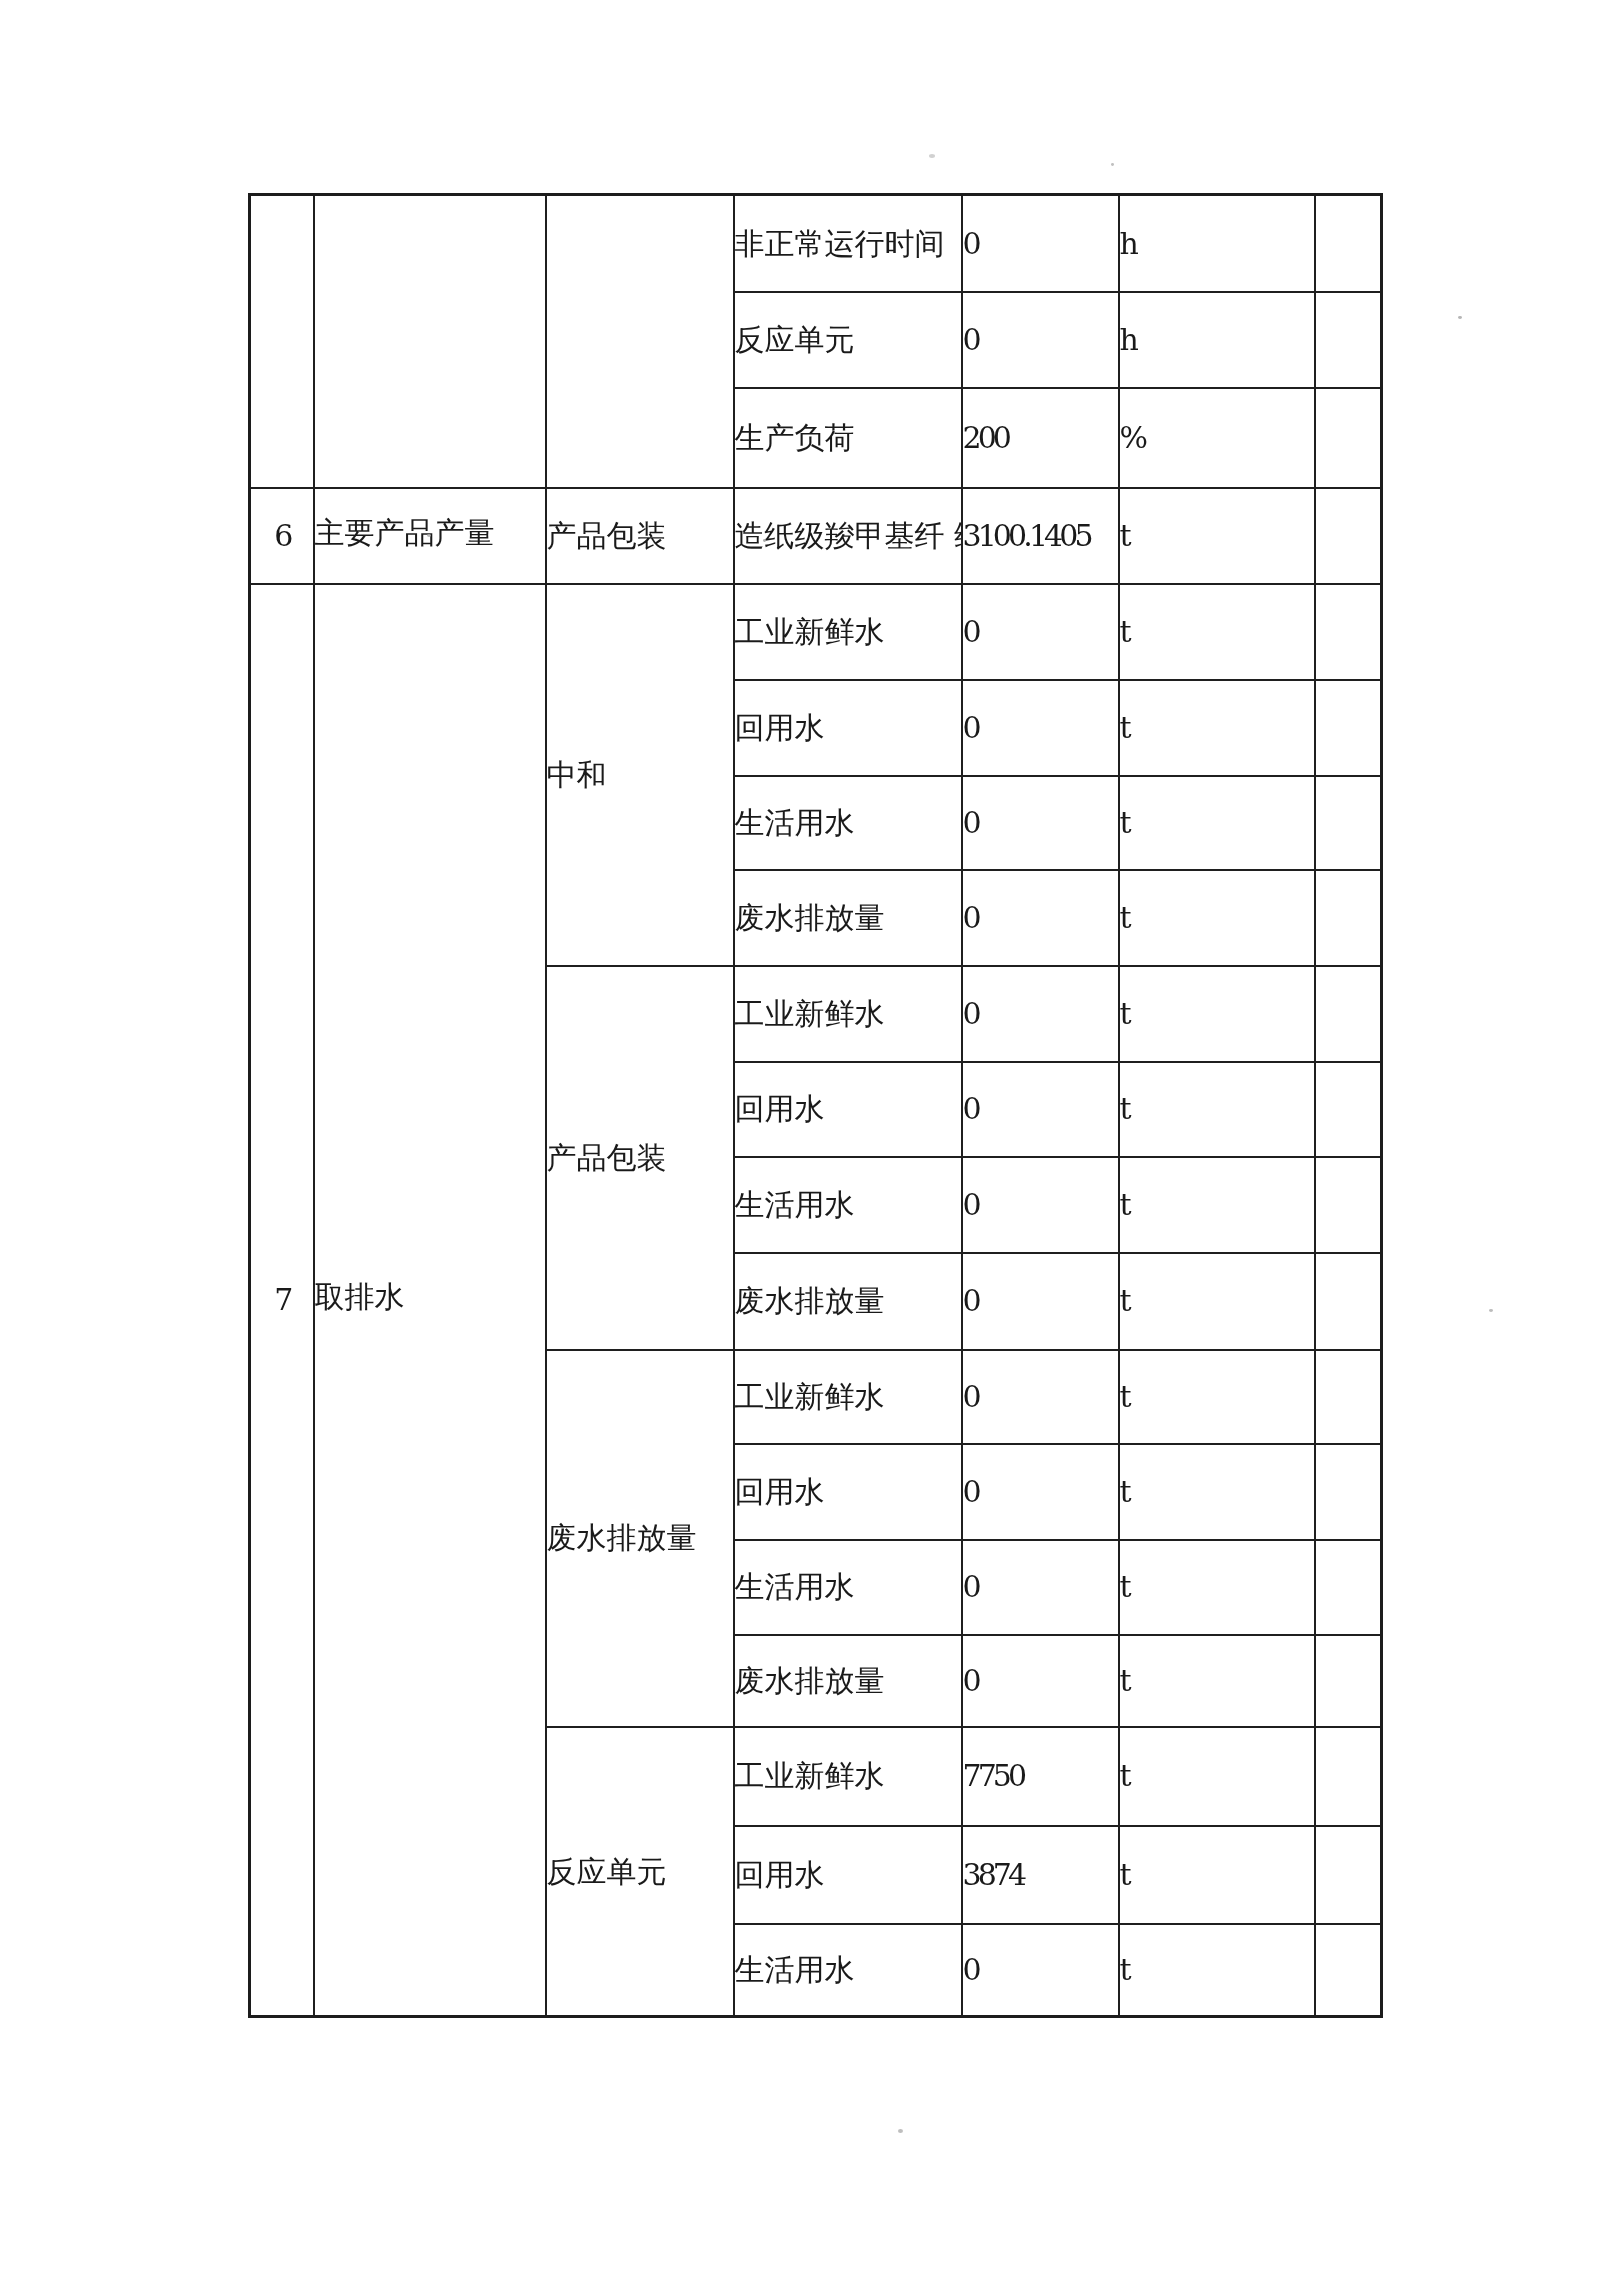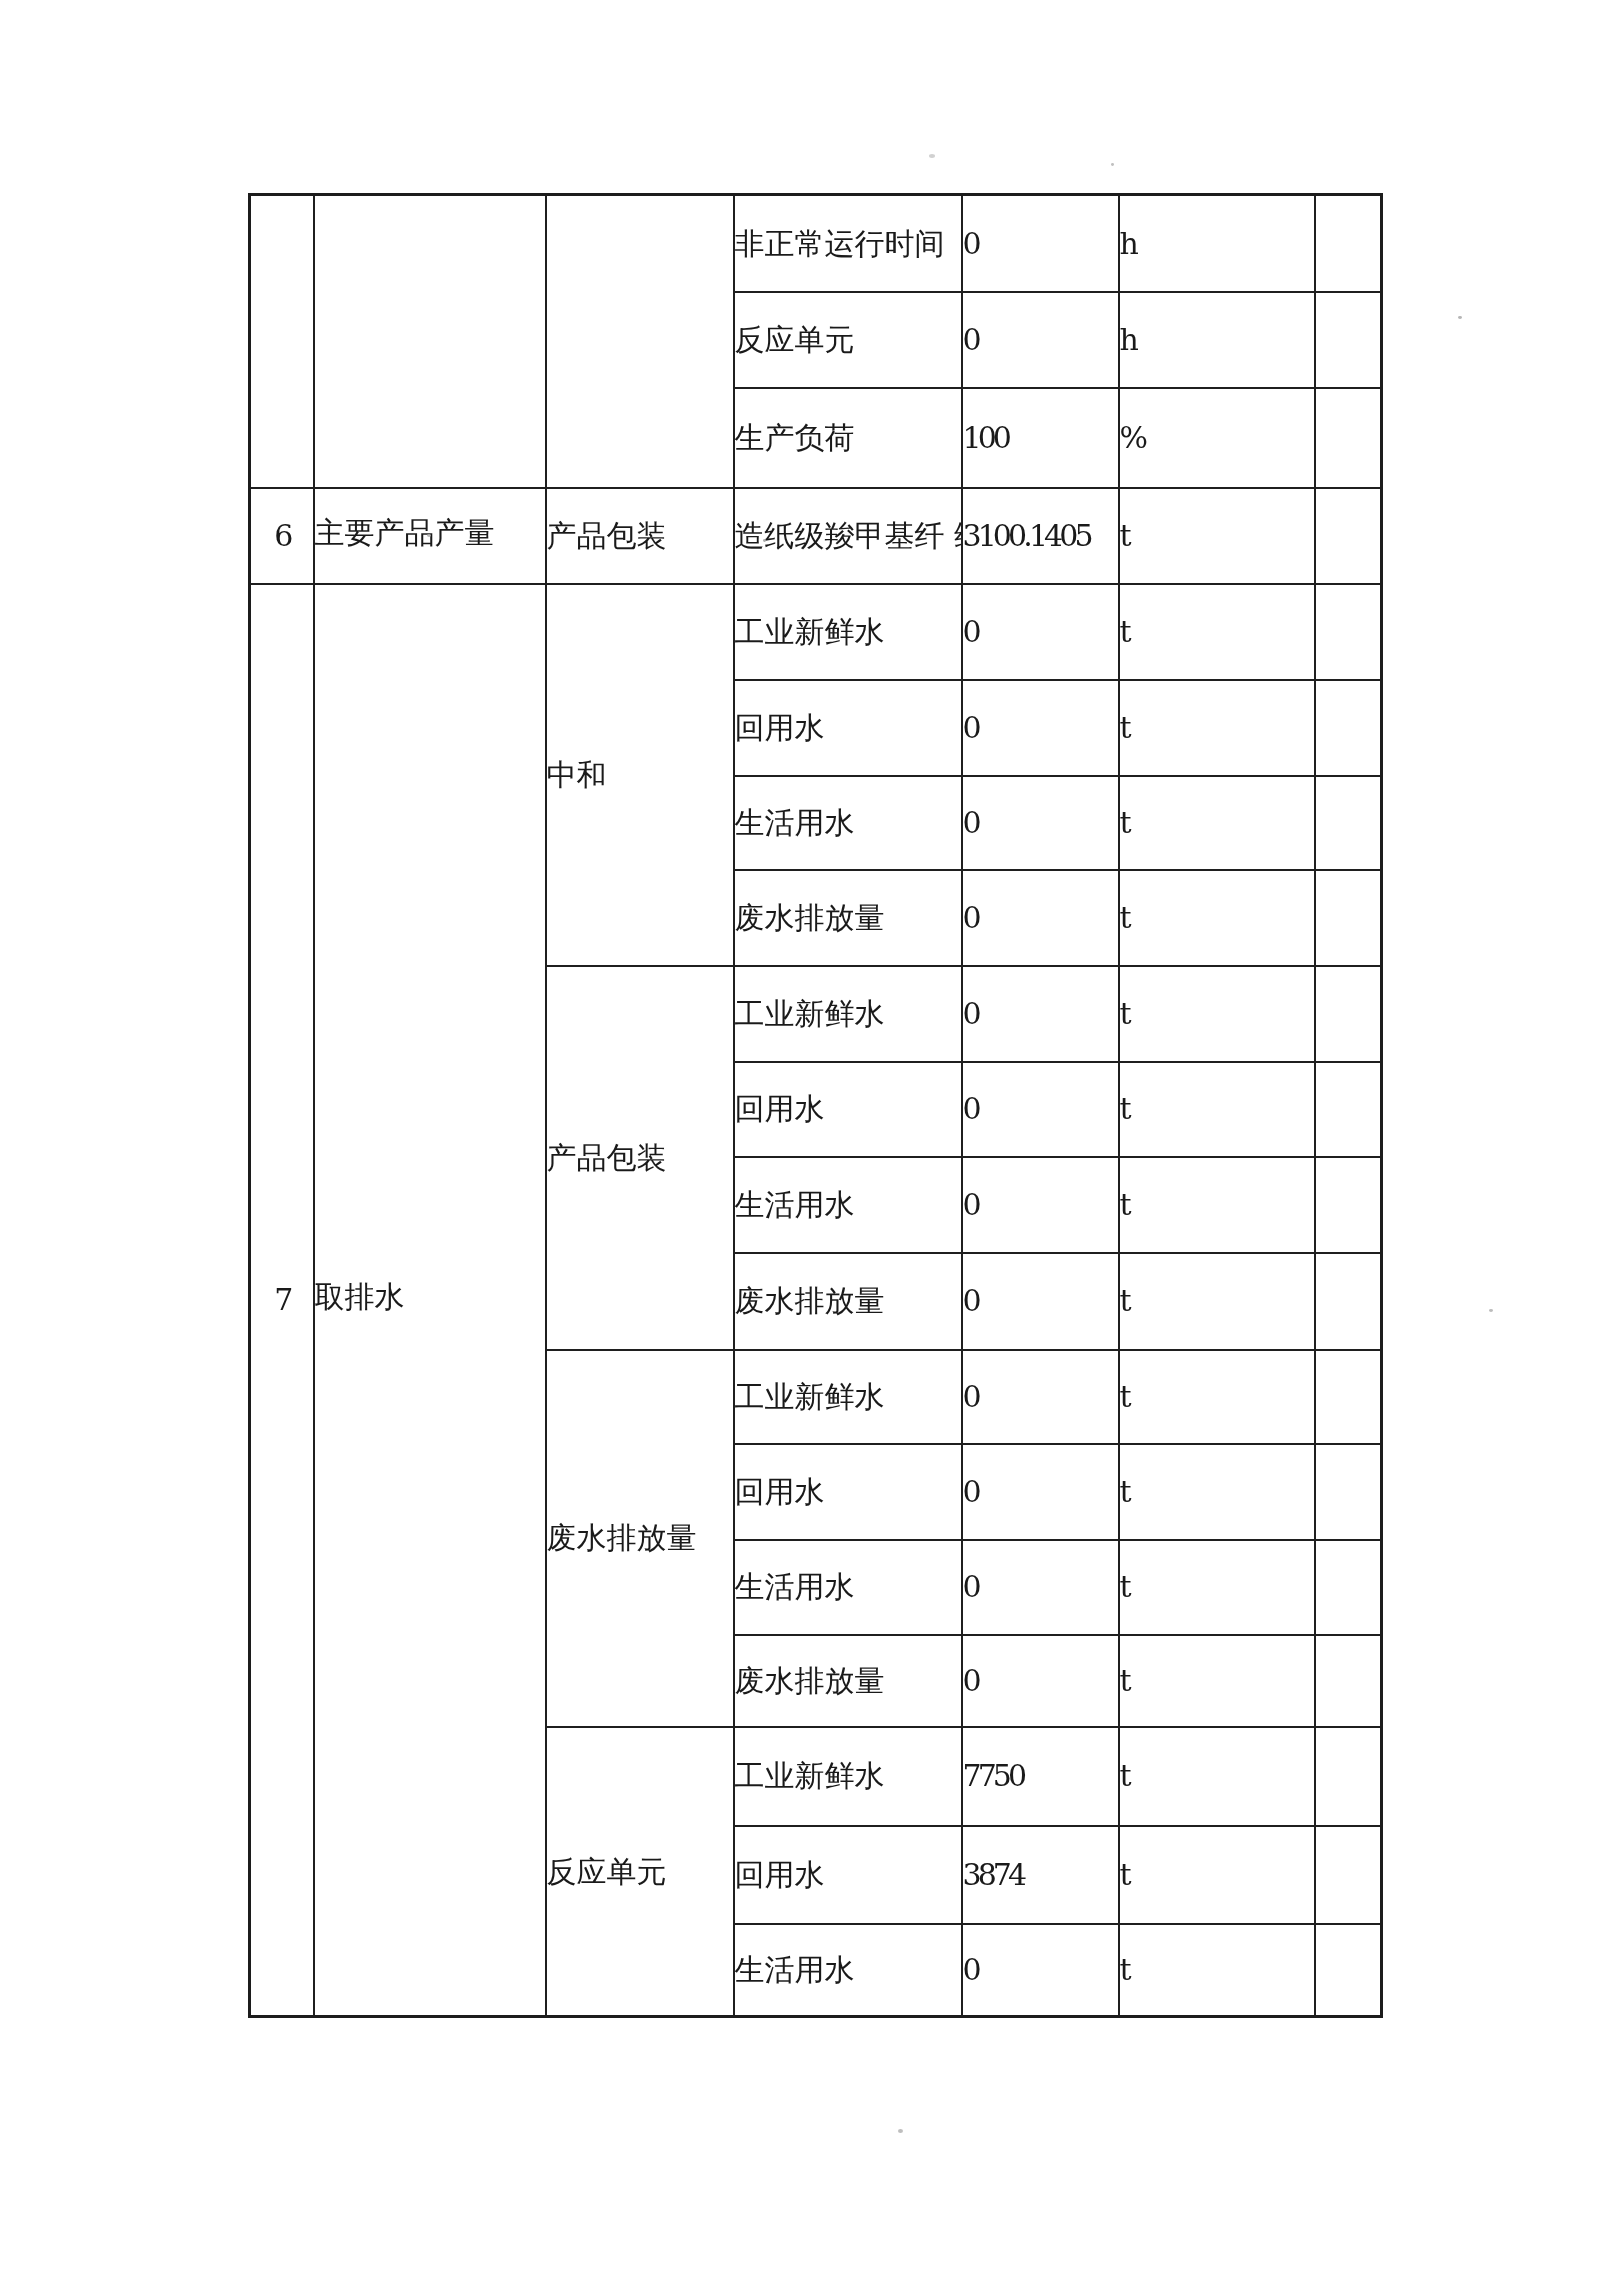--- a/index.html
+++ b/index.html
@@ -65,21 +65,21 @@
     <td></td>
   </tr>
   <tr style="height:96px">
     <td class="c4">反应单元</td>
     <td class="c5 latin">0</td>
     <td class="c6 latin">h</td>
     <td></td>
   </tr>
   <tr style="height:100px">
     <td class="c4">生产负荷</td>
-    <td class="c5 latin">100</td>
+    <td class="c5 latin">200</td>
     <td class="c6 latin">%</td>
     <td></td>
   </tr>
 
   <tr style="height:96px">
     <td class="c1 latin">6</td>
     <td class="c2">主要产品产量</td>
     <td class="c3">产品包装</td>
     <td class="c4 wrap">造纸级羧甲基纤
 维素钠</td>

